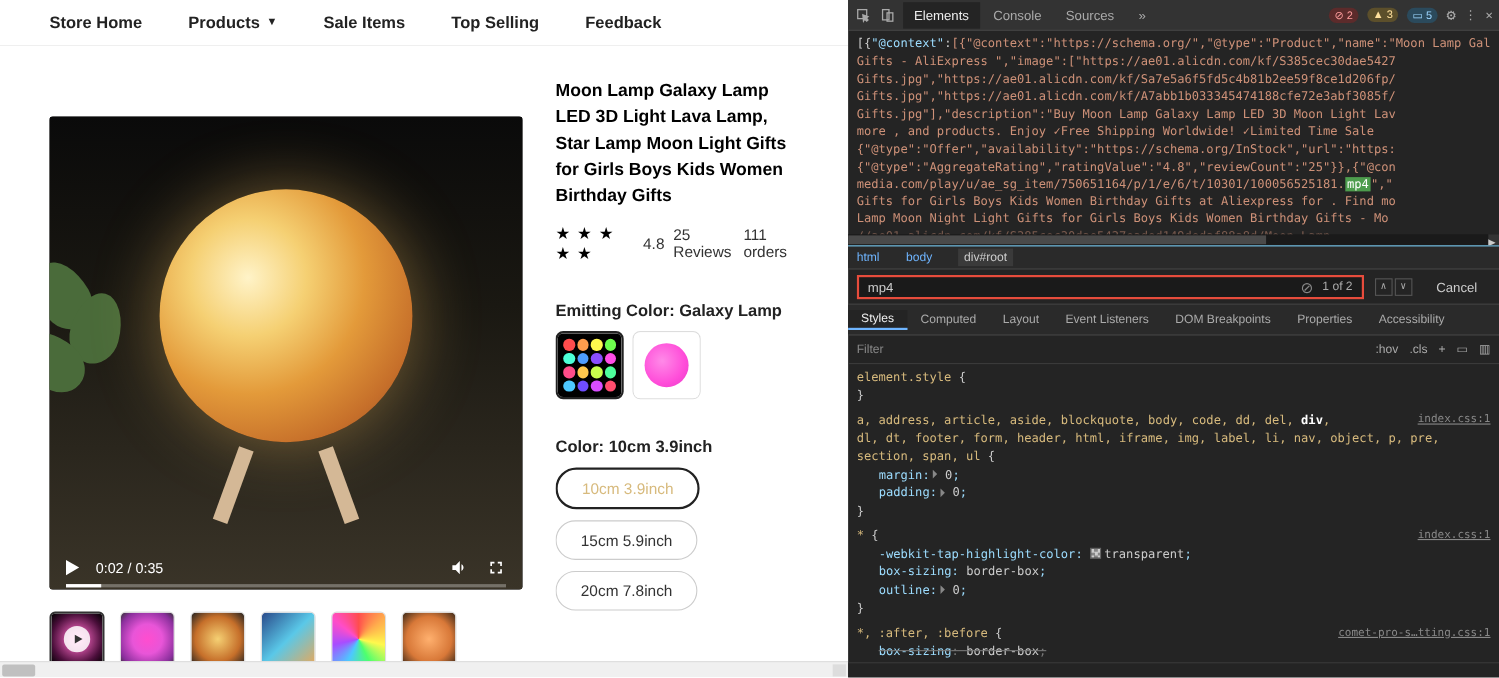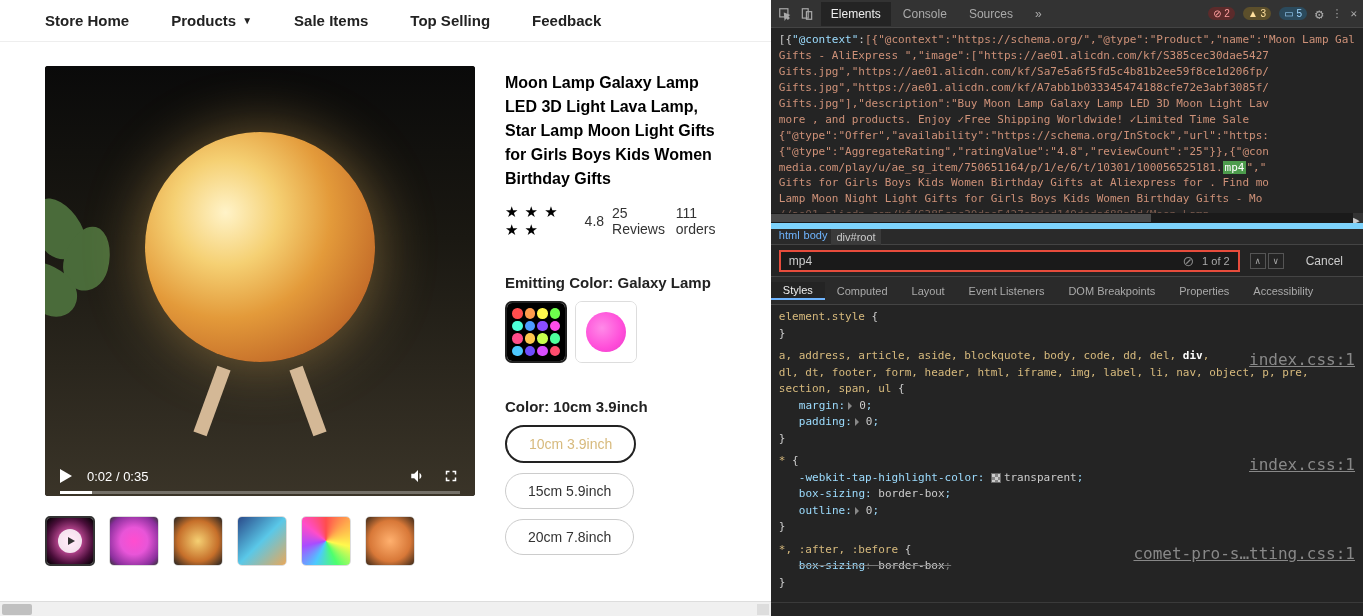--- a/index.html
+++ b/index.html
@@ -5,21 +5,21 @@
 * { margin: 0; padding: 0; box-sizing: border-box; }
 body { font-family: -apple-system, BlinkMacSystemFont, "Segoe UI", Arial, sans-serif; overflow: hidden; }
 .app { display: flex; width: 1363px; height: 616px; background: #fff; }
 
 
 .store { width: 810px; height: 100%; overflow: hidden; position: relative; }
 .store-nav { height: 42px; background: #fff; border-bottom: 1px solid #eee; display: flex; align-items: center; padding: 0 45px; gap: 42px; font-weight: 600; font-size: 15px; color: #222; }
 .nav-item { display: flex; align-items: center; gap: 6px; cursor: pointer; }
 .chev { font-size: 10px; }
 .store-body { display: flex; padding: 24px 45px; gap: 30px; background: #fff; }
-.media-col { width: 430px; }
+.media-col { width: 430px; margin-top: 40px; }
 .video-box { width: 430px; height: 430px; background: #000; position: relative; border-radius: 3px; overflow: hidden; }
 .moon-scene { position: absolute; inset: 0; background: linear-gradient(180deg, #0a0a0a 0%, #1a1812 40%, #3a3428 100%); }
 .moon { position: absolute; left: 50%; top: 42%; transform: translate(-50%,-50%); width: 230px; height: 230px; border-radius: 50%; background: radial-gradient(circle at 35% 35%, #fff3c8 0%, #f5d073 25%, #e39a3a 50%, #c66f2a 75%, #8a4a28 100%); box-shadow: 0 0 60px rgba(255, 200, 100, 0.4); }
 .stand { position: absolute; left: 50%; bottom: 60px; transform: translateX(-50%); width: 130px; height: 60px; }
 .stand::before, .stand::after { content: ""; position: absolute; bottom: 0; width: 14px; height: 70px; background: #d4b896; }
 .stand::before { left: 10px; transform: rotate(20deg); }
 .stand::after { right: 10px; transform: rotate(-20deg); }
 .plant { position: absolute; left: -30px; top: 120px; width: 120px; height: 180px; }
 .leaf { position: absolute; width: 45px; height: 65px; background: #4a6b3a; border-radius: 50% 50% 50% 50% / 60% 60% 40% 40%; }
 .leaf.l1 { left: 20px; top: 10px; transform: rotate(-30deg); }
@@ -89,21 +89,21 @@
 .dt-elements { flex: 0 0 195px; overflow: hidden; padding: 4px 8px; line-height: 1.45; position: relative; }
 .json-line { white-space: nowrap; }
 .jpunc { color: #ccc; }
 .jkey { color: #9cdcfe; }
 .jstr { color: #ce9178; }
 .hl-mp4 { background: #4d9c4d; color: #fff; padding: 0 2px; }
 .el-scroll { position: absolute; bottom: 0; left: 0; right: 0; height: 10px; background: #1a1a1a; }
 .el-scroll-thumb { position: absolute; left: 0; top: 1px; width: 380px; height: 8px; background: #4a4a4a; }
 .el-scroll-r { position: absolute; right: 0; top: 0; width: 10px; height: 10px; background: #333; }
 
-.dt-crumbs { height: 22px; background: #2a2a2a; border-top: 6px solid #7dd3fc; border-bottom: 1px solid #444; display: flex; align-items: flex-start; padding: 0 8px; gap: 4px; font-family: -apple-system, sans-serif; font-size: 11px; }
+.dt-crumbs { height: 22px; background: #2a2a2a; border-top: 1px solid #7dd3fc; border-bottom: 1px solid #444; display: flex; align-items: center; padding: 0 8px; gap: 24px; font-family: -apple-system, sans-serif; font-size: 11px; }
 .crumb { color: #6fb5ff; cursor: pointer; }
 .crumb.cur { background: #3a3a3a; color: #ccc; padding: 2px 5px; }
 
 .dt-search { height: 32px; display: flex; align-items: center; padding: 0 8px; gap: 10px; border-bottom: 1px solid #444; position: relative; }
 .search-box { flex: 1; height: 22px; background: #1a1a1a; border: 2px solid #e74c3c; display: flex; align-items: center; padding: 0 8px; color: #ccc; font-size: 12px; font-family: -apple-system, sans-serif; }
 .search-clear { margin-left: auto; color: #888; font-size: 14px; }
 .search-count { color: #aaa; font-size: 11px; margin-left: 8px; font-family: -apple-system, sans-serif; }
 .search-nav { display: flex; gap: 2px; }
 .search-arr { width: 16px; height: 16px; border: 1px solid #555; color: #aaa; display: flex; align-items: center; justify-content: center; font-size: 9px; }
 .search-cancel { color: #ccc; font-size: 12px; padding: 0 12px; font-family: -apple-system, sans-serif; cursor: pointer; }
@@ -119,21 +119,21 @@
 .dt-styles { flex: 1; overflow: hidden; padding: 4px 8px; line-height: 1.5; }
 .css-block { margin-bottom: 6px; position: relative; }
 .sel { color: #d7ba7d; }
 .sel-hl { color: #fff; font-weight: bold; }
 .brace { color: #ccc; }
 .prop { color: #9cdcfe; padding-left: 20px; display: block; }
 .pname { color: #9cdcfe; }
 .pval { color: #ccc; }
 .strike { text-decoration: line-through; color: #777; }
 .disc { display: inline-block; width: 8px; height: 4px; border-left: 4px solid #888; border-top: 4px solid transparent; border-bottom: 4px solid transparent; margin: 0 3px; vertical-align: middle; }
-.src-link { position: absolute; right: 0; top: 0; color: #888; text-decoration: underline; font-size: 16px; }
+.src-link { position: absolute; right: 0; top: 0; color: #888; text-decoration: underline; font-size: 10px; }
 .swatch { display: inline-block; width: 10px; height: 10px; border: 1px solid #666; vertical-align: middle; margin-right: 3px; background: repeating-conic-gradient(#888 0 25%, #ccc 0 50%) 0 0/6px 6px; }
 
 .dt-end { height: 14px; background: #242424; border-top: 1px solid #3a3a3a; }
 </style>
 </head>
 <body>
 
 <div class="app">
 
   <div class="store">
@@ -328,20 +328,30 @@
     <div class="dt-subtabs">
       <div class="subtab active">Styles</div>
       <div class="subtab">Computed</div>
       <div class="subtab">Layout</div>
       <div class="subtab">Event Listeners</div>
       <div class="subtab">DOM Breakpoints</div>
       <div class="subtab">Properties</div>
       <div class="subtab">Accessibility</div>
     </div>
 
+    <div class="dt-filter">
+      <div class="filter-in">Filter</div>
+      <div class="filter-tools">
+        <span>:hov</span>
+        <span>.cls</span>
+        <span>+</span>
+        <span>▭</span>
+        <span>▥</span>
+      </div>
+    </div>
 
     <div class="dt-styles">
       <div class="css-block">
         <span class="sel">element.style</span> <span class="brace">{</span><br>
         <span class="brace">}</span>
       </div>
       <div class="css-block">
         <span class="src-link">index.css:1</span>
         <span class="sel">a, address, article, aside, blockquote, body, code, dd, del,</span> <span class="sel-hl">div</span><span class="sel">,</span><br>
         <span class="sel">dl, dt, footer, form, header, html, iframe, img, label, li, nav, object, p, pre,</span><br>

